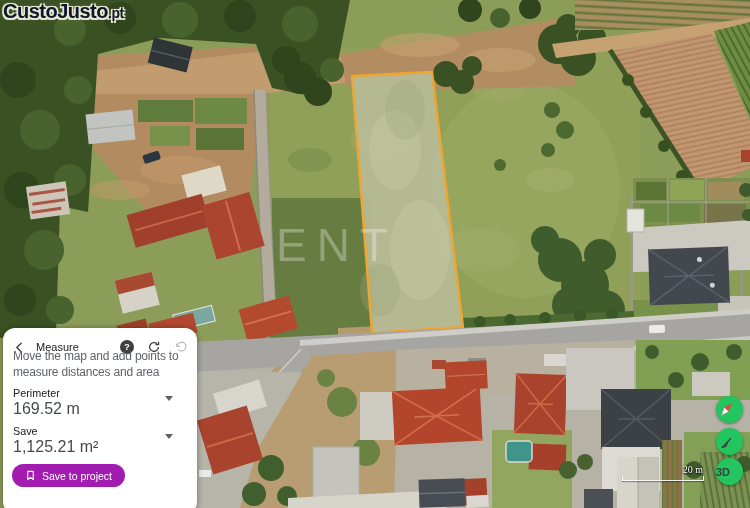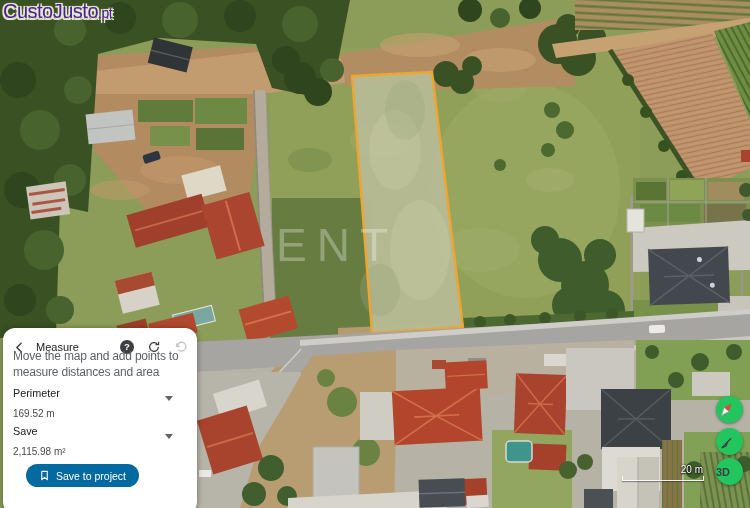--- a/index.html
+++ b/index.html
@@ -1,50 +1,50 @@
 <!DOCTYPE html>
 <html><head>
 <meta charset="utf-8">
 <style>
   html,body{margin:0;padding:0;background:#222;}
   *{box-sizing:border-box;}
   #stage{position:relative;width:750px;height:508px;overflow:hidden;font-family:"Liberation Sans",sans-serif;background:#8c9c59;}
   #mapsvg{position:absolute;left:0;top:0;}
   
   .watermark{position:absolute;left:276px;top:218px;font-size:46px;font-weight:400;color:rgba(255,255,255,.30);letter-spacing:10px;pointer-events:none;}
-  .logo{position:absolute;left:3px;top:0px;font-weight:400;color:#4c1d95;
+  .logo{position:absolute;left:3px;top:0px;font-weight:700;color:#0f172a;
         text-shadow:-1.5px -1.5px 0 #e6e8d4,1.5px -1.5px 0 #e6e8d4,-1.5px 1.5px 0 #e6e8d4,1.5px 1.5px 0 #e6e8d4,0 0 3px #eef0dc;
         font-size:20px;letter-spacing:-0.5px;}
   .logo .tld{font-size:14px;}
   
   .panel{position:absolute;left:3px;top:328px;width:194px;height:186px;background:#fff;border-radius:12px;
          box-shadow:0 1px 6px rgba(0,0,0,.4);}
   .p-header{position:absolute;top:8px;left:10px;right:9px;height:22px;display:flex;align-items:center;}
   .icon-btn{background:none;border:none;padding:0;margin:0;display:inline-flex;align-items:center;justify-content:center;cursor:pointer;}
   .p-title{margin-left:10px;font-size:11px;color:#202124;}
   .hd-right{margin-left:auto;display:flex;align-items:center;gap:13px;}
   .help-circle{width:14px;height:14px;border-radius:50%;background:#3c4043;color:#fff;font-size:9.5px;font-weight:700;
                display:inline-flex;align-items:center;justify-content:center;line-height:1;}
   .p-desc{position:absolute;top:21px;left:10px;width:181px;font-size:12px;letter-spacing:-0.2px;line-height:1.32;color:#5f6368;}
   .metric{position:absolute;left:10px;right:10px;}
   .m-per{top:59px;}
   .m-area{top:97px;}
   .m-label{font-size:10.8px;font-weight:500;color:#202124;}
-  .m-value{font-size:10px;color:#474a4d;margin-top:9px;}
+  .m-value{font-size:16px;color:#474a4d;margin-top:1px;}
   .caret{position:absolute;right:14px;top:9px;width:0;height:0;border-left:4.5px solid transparent;border-right:4.5px solid transparent;border-top:5.5px solid #5f6368;}
-  .save-btn{position:absolute;left:23px;top:136px;height:23px;border:none;border-radius:12px;background:#0369a1;color:#fff;
+  .save-btn{position:absolute;left:9px;top:136px;height:23px;border:none;border-radius:12px;background:#a21caf;color:#fff;
             display:inline-flex;align-items:center;gap:6px;padding:6px 13px;font-size:10.5px;font-family:"Liberation Sans",sans-serif;cursor:pointer;}
   
   .circle-btn{position:absolute;left:716px;width:27px;height:27px;border-radius:50%;background:#22c55e;border:none;
               box-shadow:0 1px 3px rgba(0,0,0,.4);display:flex;align-items:center;justify-content:flex-start;cursor:pointer;padding:0;}
   .btn-compass{top:396px;}
   .btn-loc{top:428px;}
   .btn-3d{top:458px;font-size:11px;font-weight:700;color:#3c4043;font-family:"Liberation Sans",sans-serif;}
   
-  .scalebar{position:absolute;left:622px;top:464px;width:82px;pointer-events:none;}
+  .scalebar{position:absolute;left:622px;top:464px;width:82px;pointer-events:none;font-family:Liberation Serif, serif;}
   .scalebar .lbl{text-align:right;padding-right:1px;font-size:10px;color:#fff;text-shadow:0 0 2px #000,0 1px 2px #000;}
   .scalebar .bar{margin-top:1px;height:5px;border-left:1px solid rgba(255,255,255,.9);border-right:1px solid rgba(255,255,255,.9);
                  border-bottom:1.5px solid rgba(255,255,255,.9);box-shadow:0 1px 1px rgba(0,0,0,.35);}
 </style>
 </head>
 <body>
 
 <div id="stage">
 
   <div>
@@ -394,21 +394,21 @@
     <div class="p-desc">Move the map and add points to measure distances and area</div>
 
     <div class="metric m-per">
       <div class="m-label">Perimeter</div>
       <div class="m-value">169.52 m</div>
       <span class="caret"></span>
     </div>
 
     <div class="metric m-area">
       <div class="m-label">Save</div>
-      <div class="m-value">2,115.98 m²</div>
+      <div class="m-value">1,125.21 m²</div>
       <span class="caret"></span>
     </div>
 
     <button class="save-btn">
       <svg width="11" height="11" viewBox="0 0 24 24">
         <path d="M6 3 h12 v18 l-6 -5 -6 5 z" fill="none" stroke="#ffffff" stroke-width="2.4" stroke-linejoin="round"></path>
       </svg>
       <span>Save to project</span>
     </button>
   </div>

